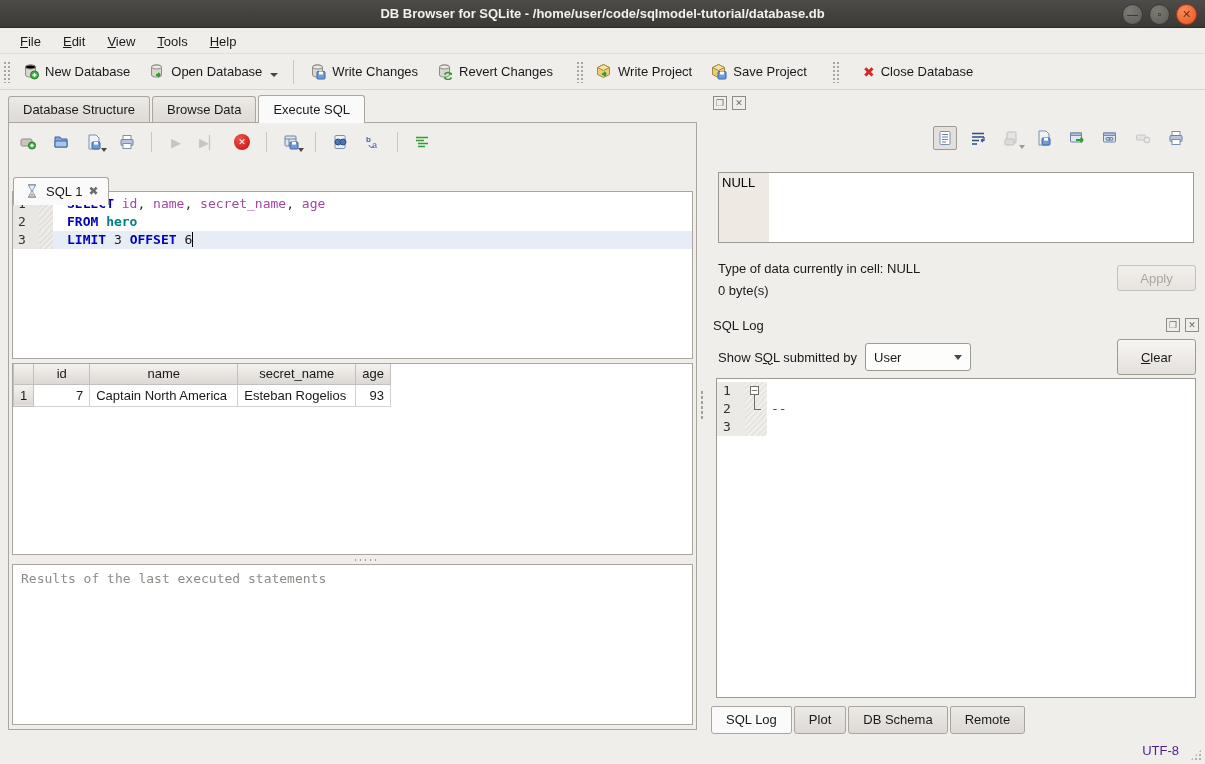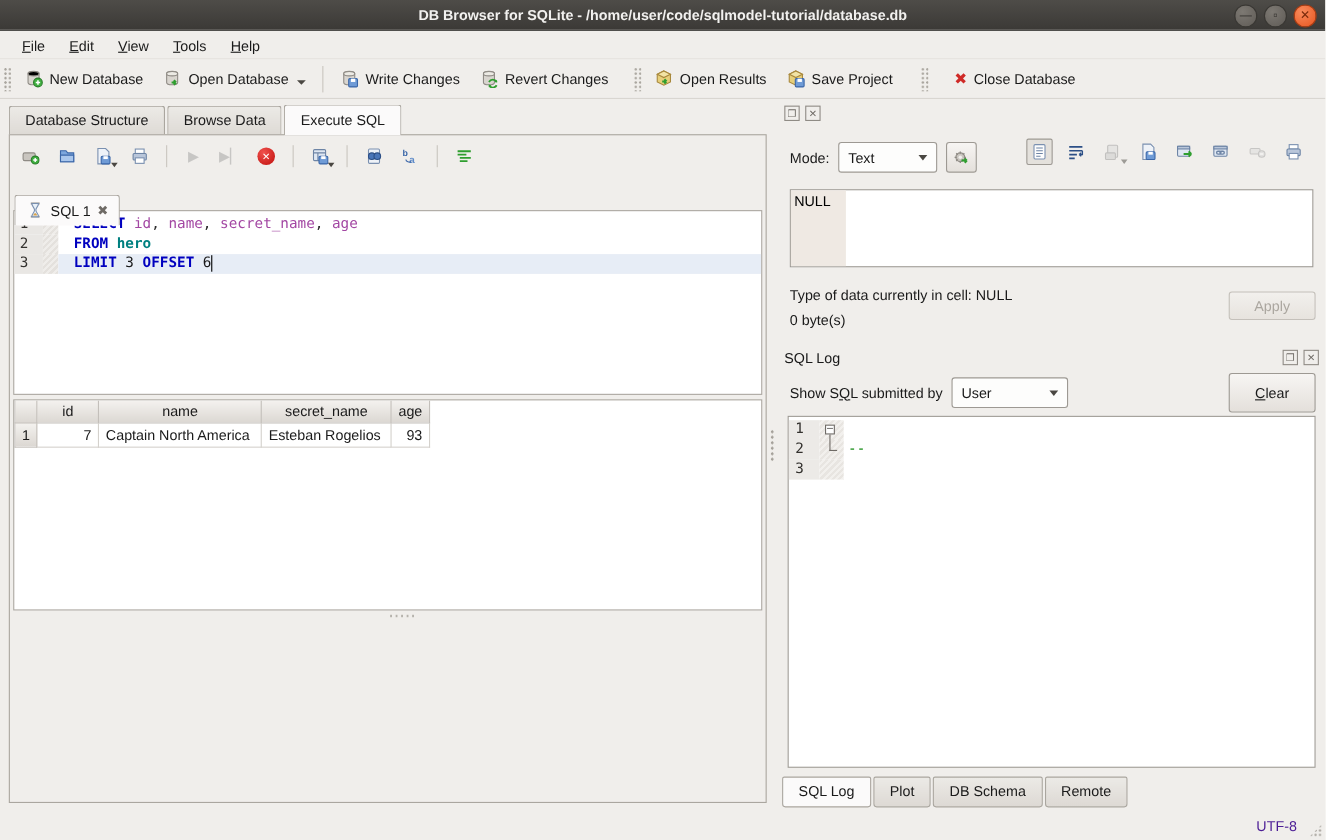--- a/index.html
+++ b/index.html
@@ -230,21 +230,21 @@
     </div>
     <div class="grip" style="margin-left:14px"></div>
     <div class="tbtn">
       <span>
           <svg class="i16" viewBox="0 0 17 17">
             <path d="m8.5 1.5 6 3v7l-6 3-6-3v-7z" fill="#e7cf7a" stroke="#a8883c"></path>
             <path d="m8.5 1.5 6 3-6 3-6-3z" fill="#f2e3a5" stroke="#a8883c"></path>
             <path d="M7 11h4m0 0-2-2m2 2-2 2" stroke="#2f9e2f" stroke-width="1.8"></path>
           </svg>
         </span>
-      <span>Open Results</span>
+      <span>Write Project</span>
     </div>
     <div class="tbtn">
       <span>
           <svg class="i16" viewBox="0 0 17 17">
             <path d="m8.5 1.5 6 3v7l-6 3-6-3v-7z" fill="#e7cf7a" stroke="#a8883c"></path>
             <path d="m8.5 1.5 6 3-6 3-6-3z" fill="#f2e3a5" stroke="#a8883c"></path>
             <rect x="8" y="8.5" width="8" height="7.5" rx="1" fill="#6f9bd6" stroke="#3a66a8"></rect>
             <rect x="10" y="8.5" width="4" height="3" fill="#fff"></rect>
           </svg>
         </span>
@@ -386,51 +386,39 @@
               <td class="num">93</td>
             </tr>
           </tbody>
             </table>
         </div>
 
         <div class="hsplit">
             <div class="dots"></div>
           </div>
 
+        <div class="msg-box">
+          <span>Results of the last executed statements</span>
+        </div>
       </div>
     </div>
 
     <div class="vsplit">
         <div class="dots"></div>
       </div>
 
     <div class="right-pane">
 
       <div class="dock-title" style="position:absolute;top:2px;left:0;right:0;">
         <span class="dock-btns">
           <span class="dkbtn">❐</span>
           <span class="dkbtn">✕</span>
         </span>
       </div>
 
-      <div class="mode-row" style="position:absolute;top:28px;left:0;">
-        <span>Mode:</span>
-        <div class="selectbox">
-          <span>Text</span>
-          <span class="arr"></span>
-        </div>
-        <div class="gearbtn">
-          <svg class="i14" viewBox="0 0 16 16">
-              <circle cx="7" cy="8" r="4" fill="#c9c5bf" stroke="#8f8b85"></circle>
-              <circle cx="7" cy="8" r="1.6" fill="#f0eeeb"></circle>
-              <path d="M7 2.8v2M7 11.2v2M1.8 8h2M10.2 8h2M3.3 4.3l1.4 1.4M8.9 9.9l1.4 1.4M10.7 4.3 9.3 5.7M4.7 9.9l-1.4 1.4" stroke="#8f8b85" stroke-width="1.2"></path>
-              <path d="M8 11h5m0 0-2-2m2 2-2 2" stroke="#2f9e2f" stroke-width="1.8"></path>
-            </svg>
-        </div>
-      </div>
 
       <div class="cell-icons">
         <div class="cibtn pressed">
             <svg class="i14" viewBox="0 0 16 16">
               <rect x="3" y="1.5" width="10" height="13" rx="1" fill="#fdfdfd" stroke="#7a90b0"></rect>
               <path d="M5 4.5h6M5 7h6M5 9.5h6M5 12h4" stroke="#6d84a5"></path>
             </svg>
           </div>
         <div class="cibtn">
             <svg class="i14" viewBox="0 0 16 16">

